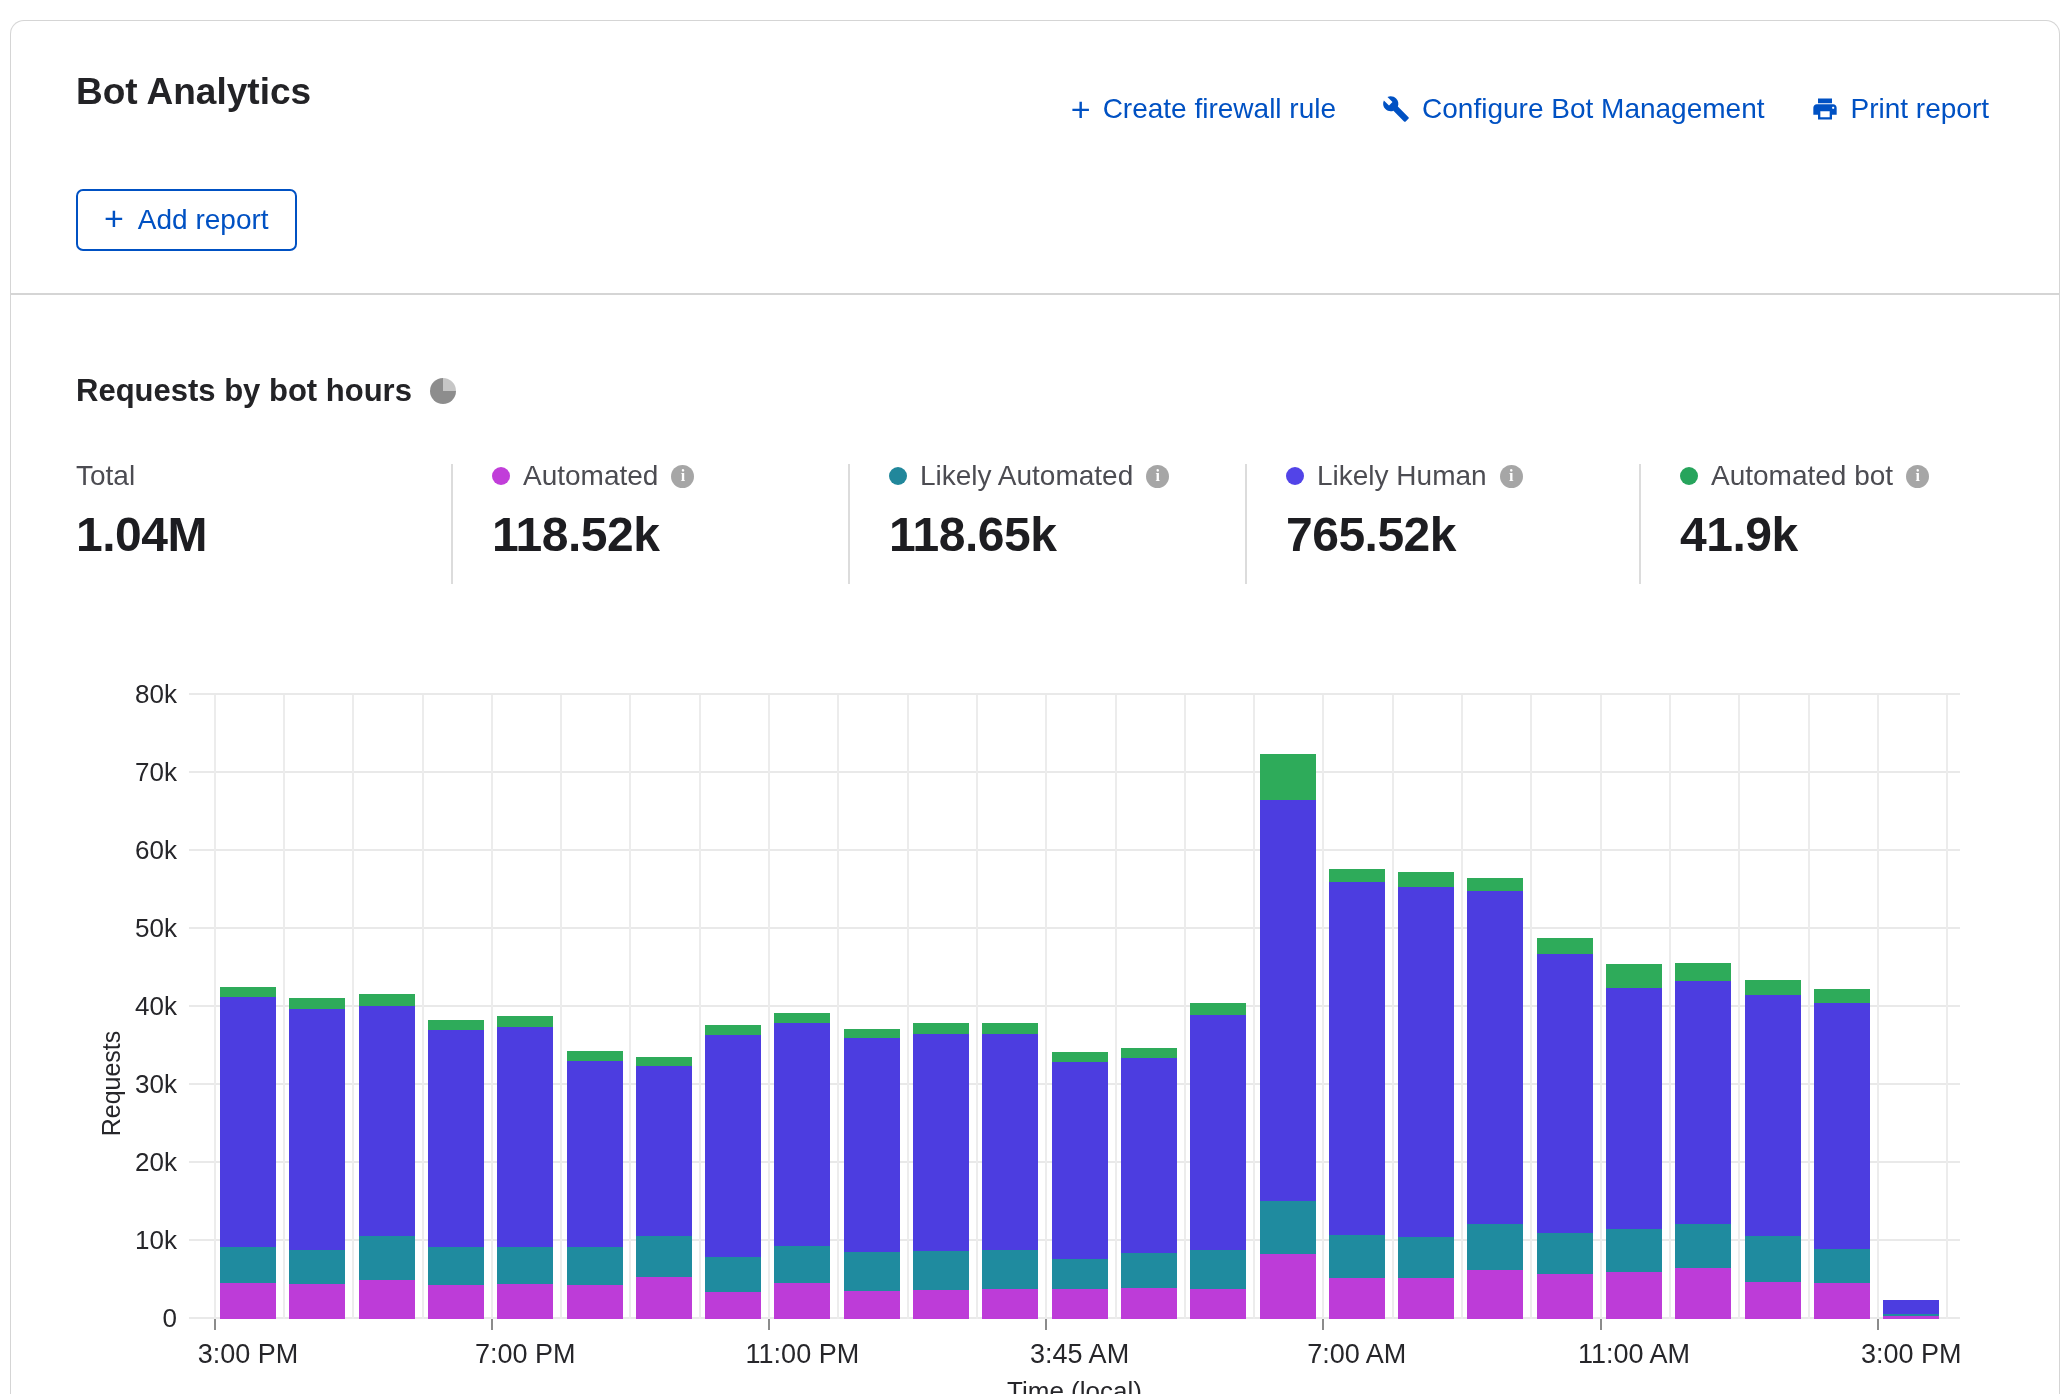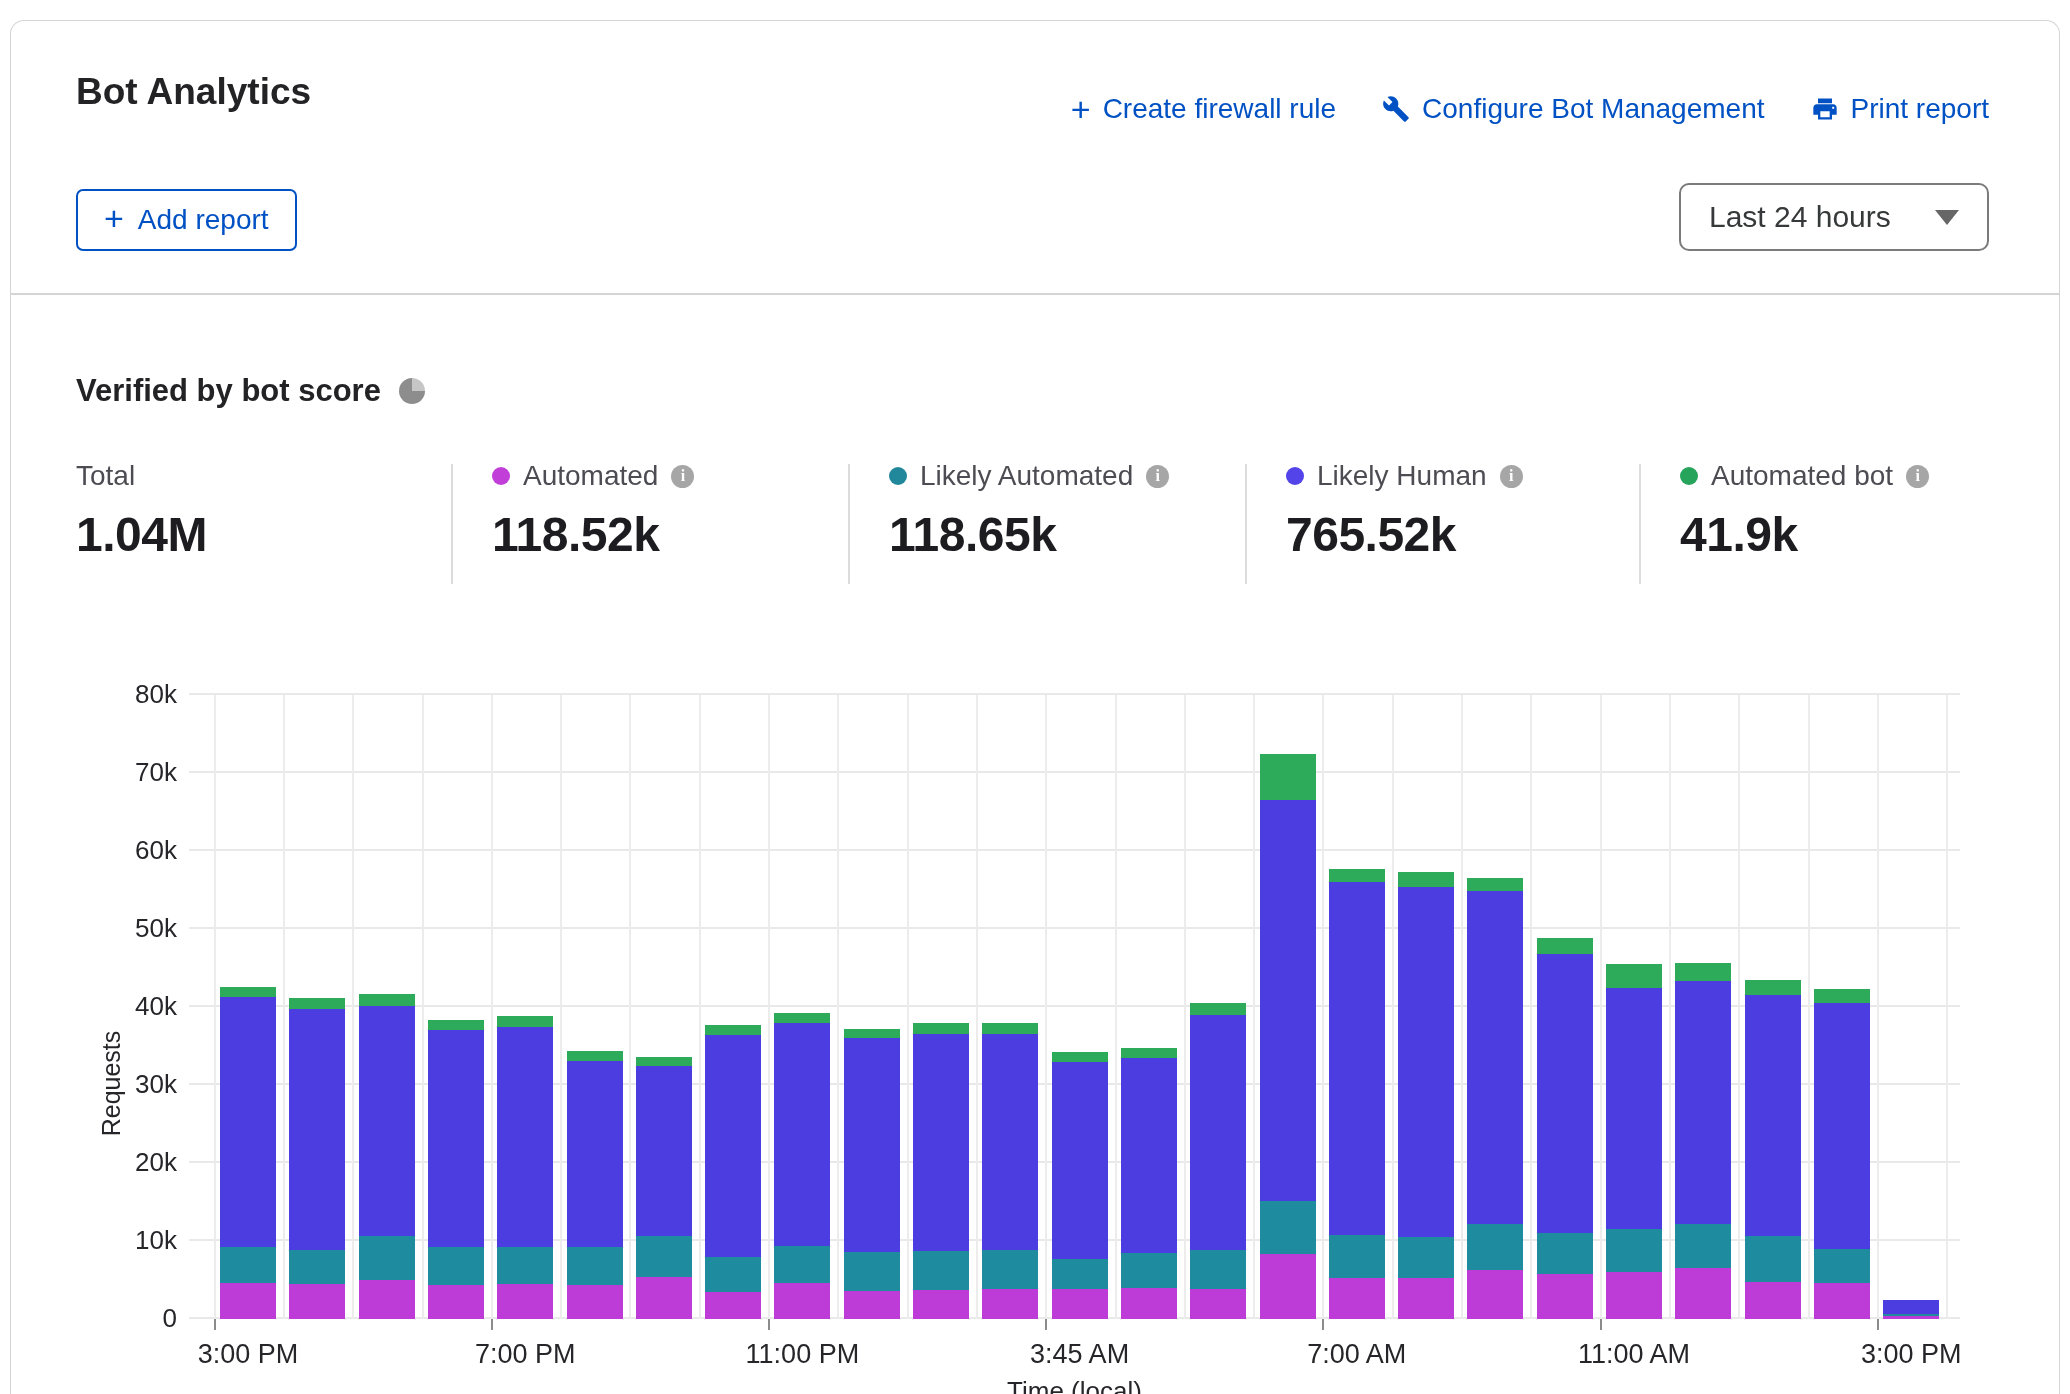--- a/index.html
+++ b/index.html
@@ -91,29 +91,25 @@
         </span>
         <span>Print report</span>
       </a>
     </div>
 
     <button class="add-filter-btn">
       <span class="plus-glyph">+</span>
       <span>Add report</span>
     </button>
 
-    <div class="time-range">
-      <span class="time-range-label">Last 24 hours</span>
-      <span class="caret-down"></span>
-    </div>
 
     <div class="header-divider"></div>
 
     <div class="section-title-row">
-      <span class="section-title">Verified by bot score</span>
+      <span class="section-title">Requests by bot hours</span>
       <span class="pie-icon"></span>
     </div>
 
     <div class="stats-row">
       <div class="stat-block" style="left:65px;">
         <div class="stat-label-row">
           <span class="stat-label">Total</span>
         </div>
         <div class="stat-value">1.04M</div>
       </div>

